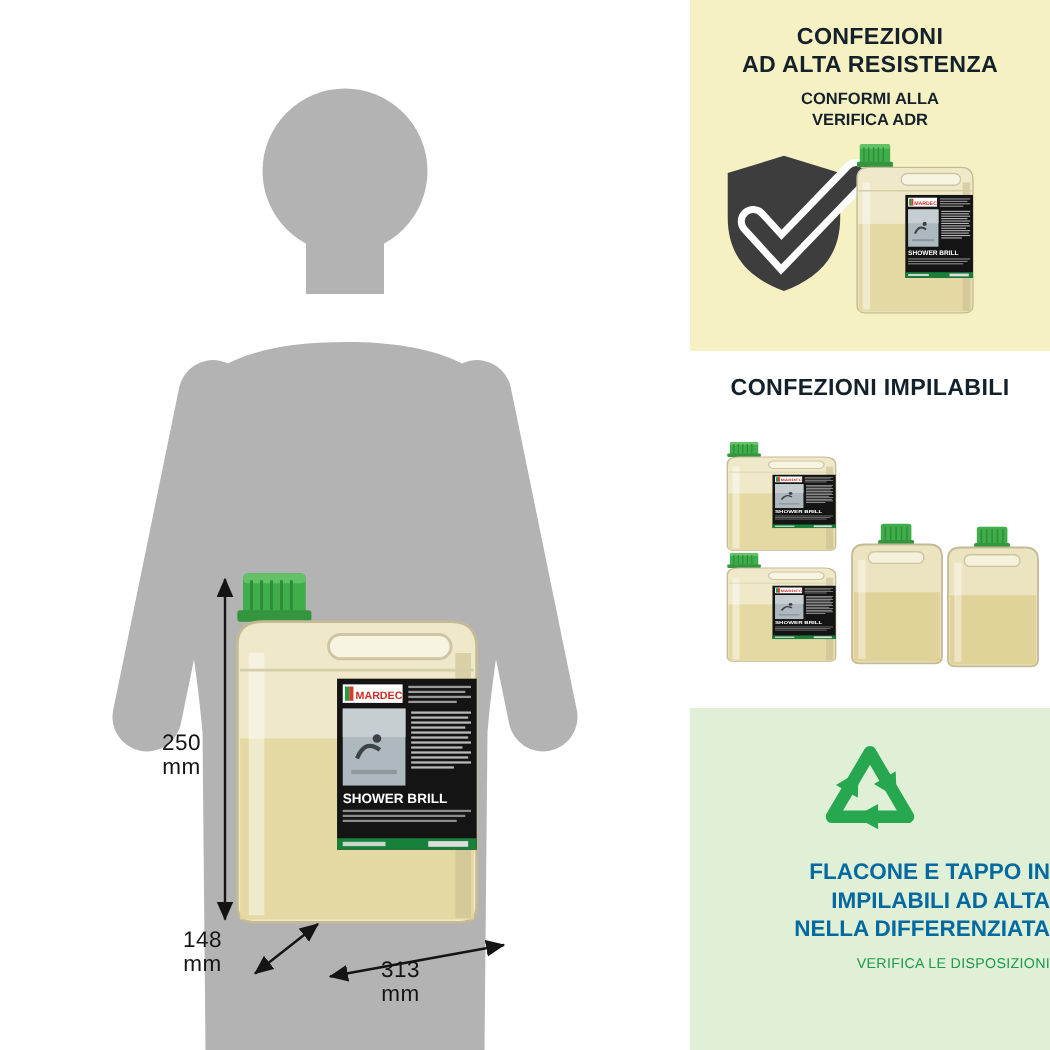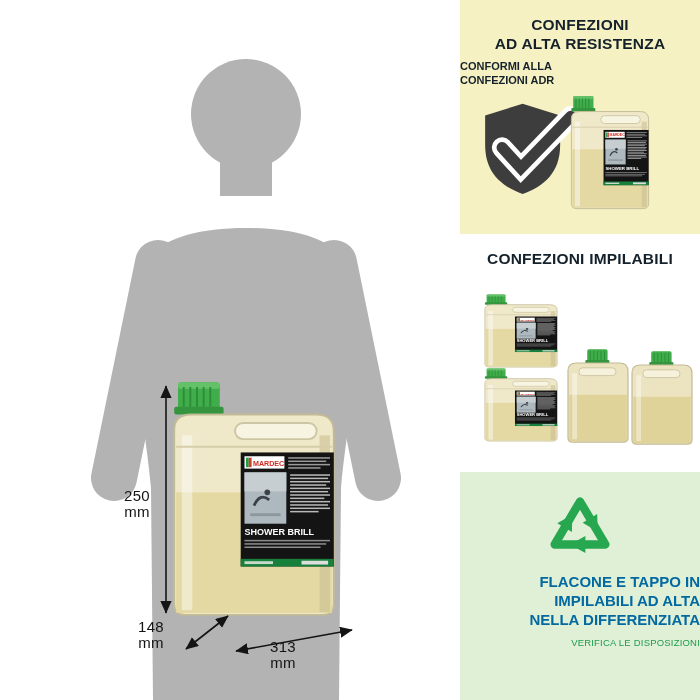--- a/index.html
+++ b/index.html
@@ -3,40 +3,40 @@
 <meta charset="utf-8">
 <style>
   html,body{margin:0;padding:0;background:#ffffff;}
   #canvas{
     position:relative;width:700px;height:700px;background:#ffffff;overflow:hidden;
     font-family:"Liberation Sans", sans-serif;color:#14212b;
   }
   svg{display:block;}
 
   
-  .left-panel{position:absolute;left:16px;top:0;width:460px;height:700px;background:#ffffff;}
+  .left-panel{position:absolute;left:0;top:0;width:460px;height:700px;background:#ffffff;}
   .silhouette-svg{position:absolute;left:30px;top:48px;}
   .main-can-svg{position:absolute;left:143px;top:380px;}
   .dims-svg{position:absolute;left:0;top:0;pointer-events:none;}
   .dim{
     position:absolute;text-align:center;color:#141414;
     font-size:15px;line-height:16px;font-weight:500;letter-spacing:.3px;
   }
   .dim-h{left:98px;top:488px;width:46px;}
   .dim-d{left:112px;top:619px;width:46px;}
   .dim-w{left:244px;top:639px;width:46px;}
 
   
   .panel{position:absolute;left:460px;width:240px;}
   .panel-top{top:0;height:234px;background:#f6f1c3;}
   .panel-mid{top:240px;height:226px;background:#ffffff;}
   .panel-bot{top:472px;height:228px;background:#dff0d6;}
 
   .p-title{padding-top:15px;text-align:center;font-weight:800;font-size:15.5px;line-height:19px;color:#14212b;letter-spacing:.2px;}
-  .p-sub{margin-top:7px;text-align:left;font-weight:800;font-size:11px;line-height:13.5px;color:#14212b;}
+  .p-sub{margin-top:7px;text-align:center;font-weight:800;font-size:11px;line-height:13.5px;color:#14212b;}
   .panel-mid .p-title{padding-top:9px;}
 
   .top-art{position:relative;height:122px;margin-top:4px;}
   .shield-svg{position:absolute;left:18px;top:4px;}
   .small-can-svg{position:absolute;left:104px;top:4px;}
 
   .stack-a1{position:absolute;left:18px;top:54px;}
   .stack-a2{position:absolute;left:18px;top:128px;}
   .stack-b1{position:absolute;left:102px;top:108px;}
   .stack-b2{position:absolute;left:166px;top:110px;}
@@ -171,21 +171,21 @@
     </div>
   </div>
 
   <div class="panel panel-top">
     <div class="p-title">
       <div>CONFEZIONI</div>
       <div>AD ALTA RESISTENZA</div>
     </div>
     <div class="p-sub">
       <div>CONFORMI ALLA</div>
-      <div>CONFEZIONI ADR</div>
+      <div>VERIFICA ADR</div>
     </div>
     <div class="top-art">
       <svg class="shield-svg" width="100" height="106" viewBox="0 0 112 115">
         <path d="M50 8 L92 21 V54 C92 85 74 100 50 109 C26 100 8 85 8 54 V21 Z" fill="#3d3d3d"></path>
         <path d="M27 57 L48 80 L104 22" stroke="#ffffff" stroke-width="23" fill="none" stroke-linecap="round"></path>
         <path d="M27 57 L48 80 L104 22" stroke="#3d3d3d" stroke-width="12.5" fill="none" stroke-linecap="round"></path>
       </svg>
       <svg class="small-can-svg" width="92" height="115" viewBox="0 0 200 250">
         <use href="#jerrycan" width="200" height="250"></use>
       </svg>

